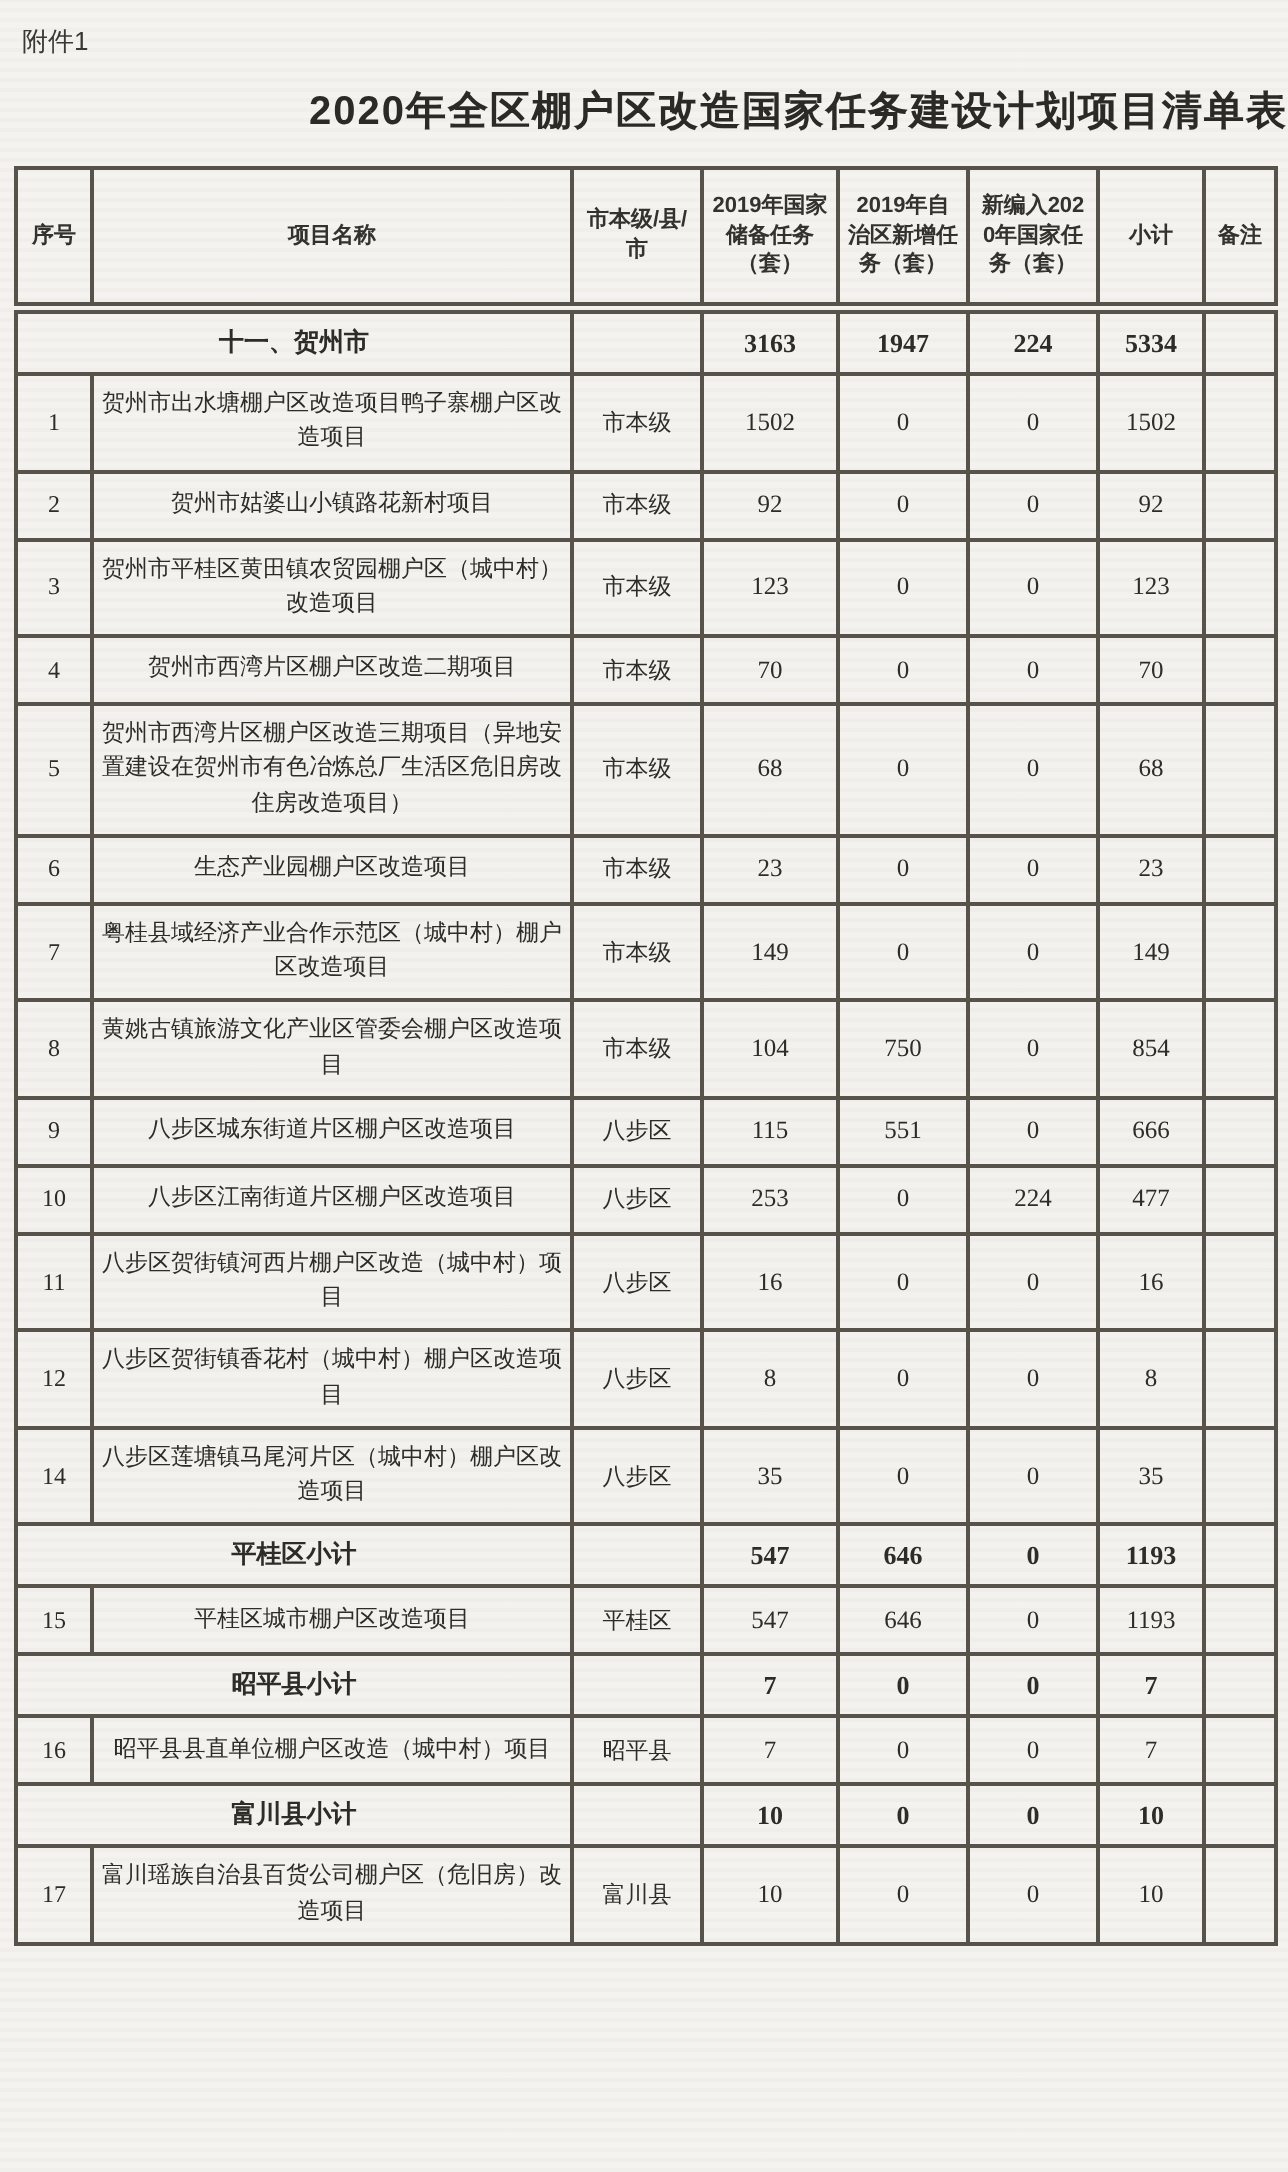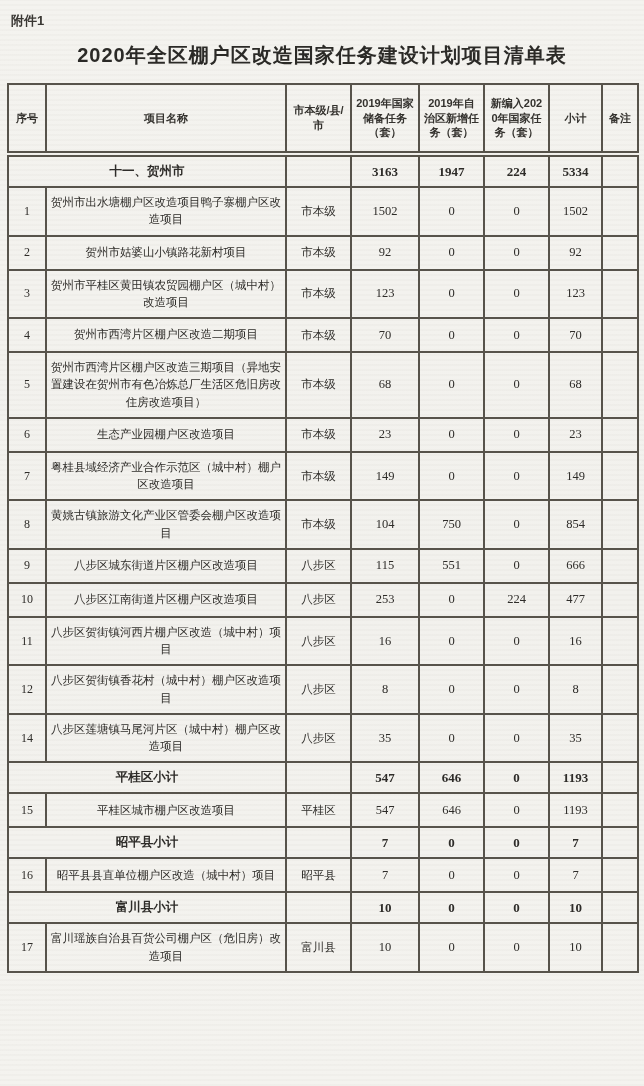--- a/index.html
+++ b/index.html
@@ -11,26 +11,26 @@
       repeating-linear-gradient(0deg, rgba(130,124,112,0.035) 0 2px, rgba(255,255,255,0) 2px 5px),
       linear-gradient(180deg, #f4f3ef 0%, #f2f1ed 55%, #f4f3ef 100%);
     font-family: "Liberation Serif", "DejaVu Serif", serif;
     color: #2e2c29;
     position: relative;
   }
   .attachment {
     position: absolute;
     top: 12px; left: 11px;
     font-size: 13px;
-    font-weight: bold;
+    font-weight: normal;
     font-family: "Liberation Sans", "DejaVu Sans", sans-serif;
     color: #3a3834;
   }
   .title {
-    text-align: center;
+    text-align: right;
     margin: 42px 0 14px 0;
     font-size: 20px;
     font-weight: bold;
     letter-spacing: 1px;
     font-family: "Liberation Sans", "DejaVu Sans", sans-serif;
     color: #2b2a27;
   }
   table.sheet {
     border-collapse: collapse;
     table-layout: fixed;

